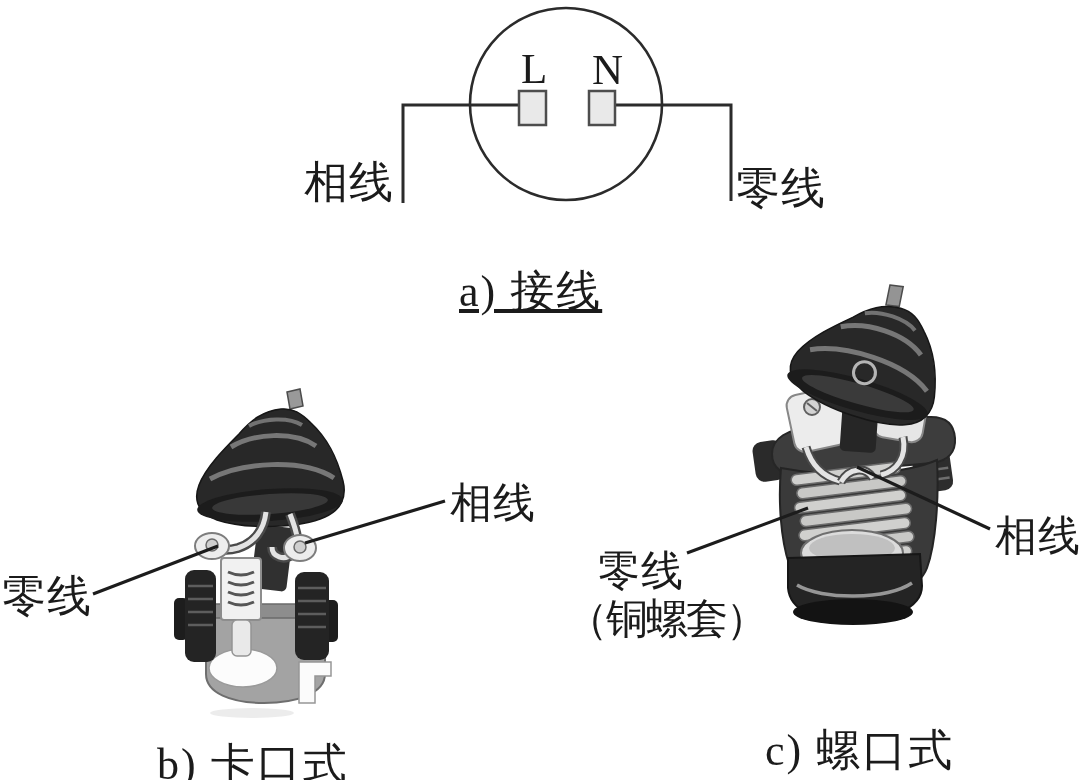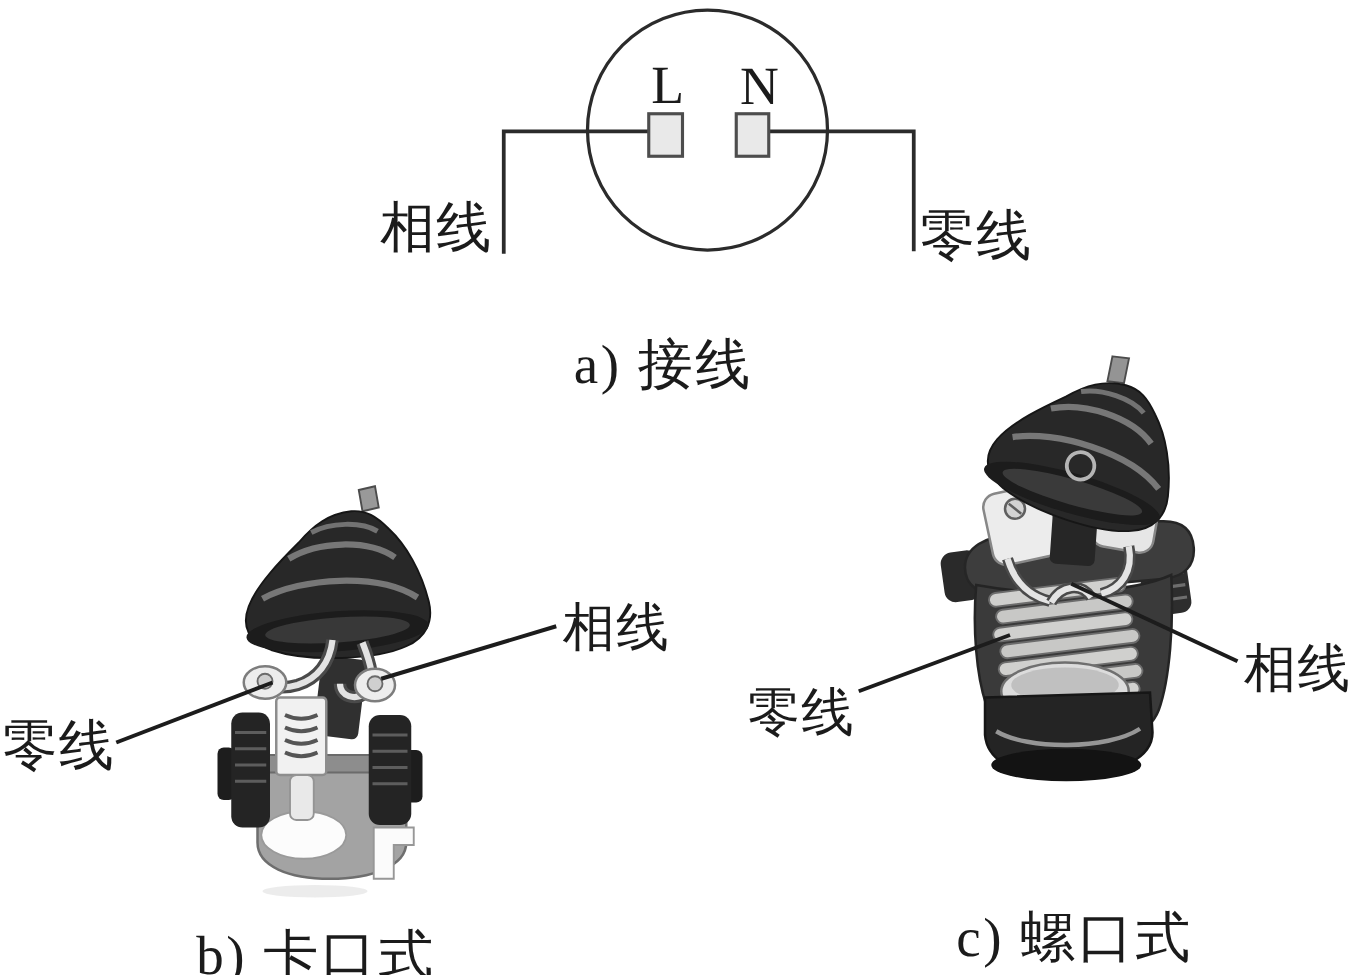--- a/index.html
+++ b/index.html
@@ -145,22 +145,23 @@
       <line x1="445" y1="501" x2="305" y2="543"></line>
       <line x1="687" y1="553" x2="808" y2="508"></line>
       <line x1="990" y1="529" x2="857" y2="467"></line>
     </g>
   </svg>
 
   <div class="lbl lbl-terminal" style="left:521px;top:47px;">L</div>
   <div class="lbl lbl-terminal" style="left:592px;top:48px;">N</div>
   <div class="lbl lbl-cn" style="left:304px;top:161px;">相线</div>
   <div class="lbl lbl-cn" style="left:736px;top:167px;">零线</div>
-  <div class="lbl lbl-caption" style="left:459px;top:270px;">a) 接线</div>
+  <div class="lbl lbl-caption" style="left:459px;top:270px;text-decoration:underline;">a) 接线</div>
 
   <div class="lbl lbl-cn" style="left:2px;top:575px;">零线</div>
   <div class="lbl lbl-cn sm" style="left:450px;top:482px;">相线</div>
   <div class="lbl lbl-caption" style="left:157px;top:731px;margin-top:12px;">b) 卡口式</div>
 
   <div class="lbl lbl-cn sm" style="left:598px;top:550px;">零线</div>
+  <div class="lbl lbl-cn sm" style="left:566px;top:598px;letter-spacing:-2px;">（铜螺套）</div>
   <div class="lbl lbl-cn sm" style="left:995px;top:515px;">相线</div>
   <div class="lbl lbl-caption" style="left:765px;top:729px;">c) 螺口式</div>
 </div>
 
 </body></html>

